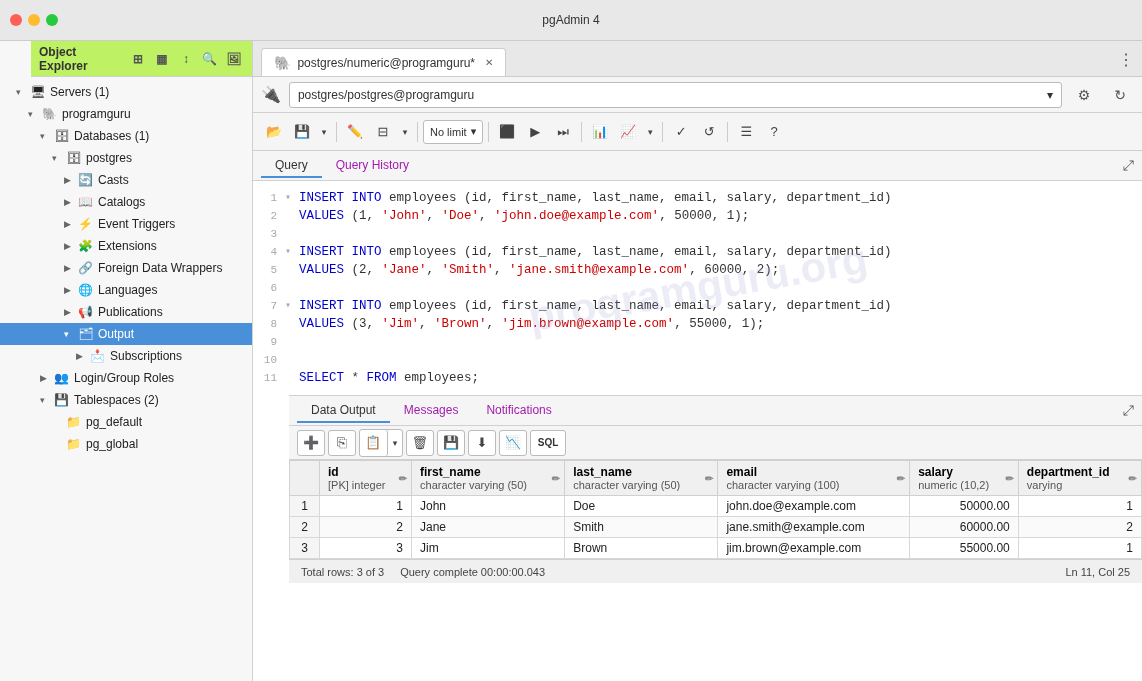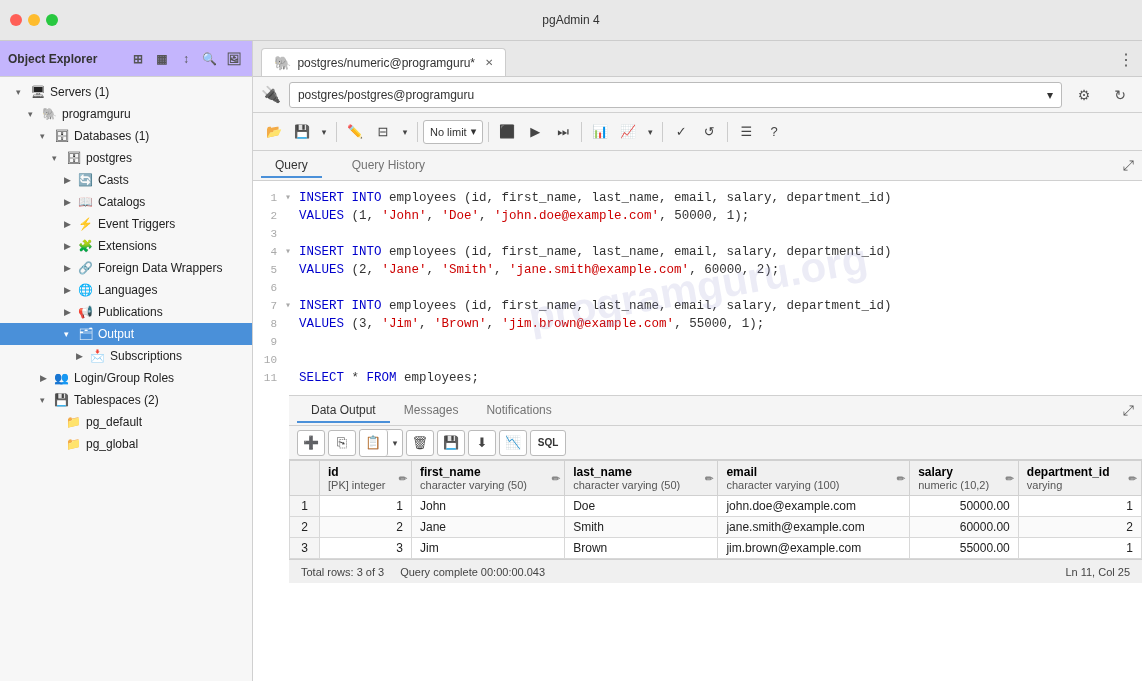--- a/index.html
+++ b/index.html
@@ -12,21 +12,21 @@
     .tb-close { background: #ff5f57; }
     .tb-min { background: #febc2e; }
     .tb-max { background: #28c840; }
     .titlebar-title { font-size: 12px; color: #333; }
 
     
     .main { display: flex; height: 653px; }
 
     
     .sidebar { width: 253px; background: #f7f7f7; border-right: 1px solid #d0d0d0; display: flex; flex-direction: column; overflow: hidden; }
-    .sidebar-header { background: #c4b5fd; height: 36px; display: flex; align-items: center; padding: 0 8px; gap: 22px; border-bottom: 1px solid #d0d0d0; font-size: 12px; font-weight: 600; color: #333; }
+    .sidebar-header { background: #bef264; height: 36px; display: flex; align-items: center; padding: 0 8px; gap: 22px; border-bottom: 1px solid #d0d0d0; font-size: 12px; font-weight: 600; color: #333; margin-left: 31px; }
     .sidebar-header-icons { display: flex; gap: 4px; margin-left: auto; }
     .sidebar-icon-btn { width: 20px; height: 20px; display: flex; align-items: center; justify-content: center; cursor: pointer; color: #555; font-size: 12px; }
     .sidebar-tree { overflow-y: auto; flex: 1; padding: 4px 0; }
     .tree-item { display: flex; align-items: center; height: 22px; padding-left: 8px; cursor: pointer; color: #222; white-space: nowrap; }
     .tree-item.selected { background: #4a90d9; color: white; }
     .tree-item .expand-icon { width: 14px; font-size: 9px; color: #666; flex-shrink: 0; }
     .tree-item.selected .expand-icon { color: white; }
     .tree-item .node-icon { width: 16px; height: 16px; margin-right: 4px; display: flex; align-items: center; justify-content: center; font-size: 12px; flex-shrink: 0; }
     .tree-item .node-label { font-size: 12px; }
     .indent-1 { padding-left: 16px; }
@@ -51,22 +51,22 @@
     .toolbar-separator { width: 1px; height: 20px; background: #ccc; margin: 0 3px; }
     .toolbar-dropdown { display: flex; align-items: center; border: 1px solid #bbb; border-radius: 3px; background: white; height: 24px; padding: 0 6px; cursor: pointer; font-size: 11px; color: #333; gap: 4px; }
 
     
     .conn-bar { background: #f5f5f5; border-bottom: 1px solid #d0d0d0; height: 36px; display: flex; align-items: center; padding: 0 8px; gap: 8px; }
     .conn-icon { font-size: 16px; color: #888; }
     .conn-select { flex: 1; height: 26px; border: 1px solid #bbb; border-radius: 3px; background: white; padding: 0 8px; font-size: 12px; color: #333; display: flex; align-items: center; justify-content: space-between; cursor: pointer; }
     .conn-right-btn { width: 28px; height: 28px; display: flex; align-items: center; justify-content: center; font-size: 14px; color: #555; cursor: pointer; }
 
     
-    .query-tabs { border-bottom: 1px solid #d0d0d0; background: #f5f5f5; display: flex; align-items: center; padding: 0 8px; height: 30px; gap: 16px; }
-    .qtab { padding: 4px 14px; font-size: 12px; cursor: pointer; color: #737373; border-bottom: 2px solid transparent; }
+    .query-tabs { border-bottom: 1px solid #d0d0d0; background: #f5f5f5; display: flex; align-items: center; padding: 0 8px; height: 30px; gap: 0; }
+    .qtab { padding: 4px 14px; font-size: 12px; cursor: pointer; color: #a21caf; border-bottom: 2px solid transparent; }
     .qtab.active { color: #333; border-bottom-color: #4a90d9; font-weight: 500; }
     .qtab-expand { margin-left: auto; font-size: 14px; cursor: pointer; color: #555; }
 
     
     .query-editor { flex: 1; background: white; overflow: auto; padding: 8px 0; font-family: 'Courier New', Courier, monospace; font-size: 12.5px; min-height: 200px; max-height: 280px; }
     .code-line { display: flex; align-items: flex-start; min-height: 18px; padding: 0 4px; }
     .line-num { width: 28px; text-align: right; color: #aaa; padding-right: 8px; flex-shrink: 0; font-size: 11px; line-height: 18px; }
     .line-arrow { width: 14px; color: #aaa; flex-shrink: 0; line-height: 18px; font-size: 10px; }
     .line-content { flex: 1; white-space: pre; line-height: 18px; color: #222; }
     .kw { color: #0000cc; font-weight: normal; }

